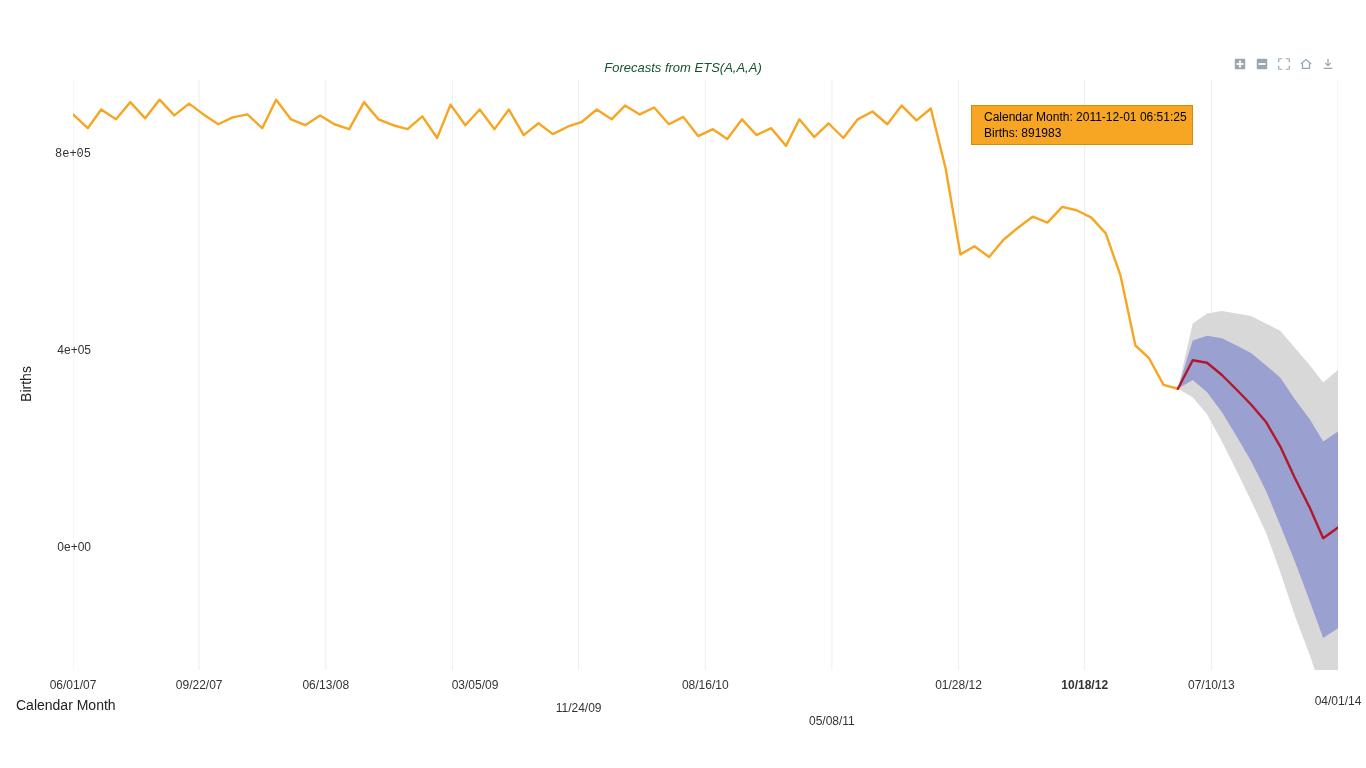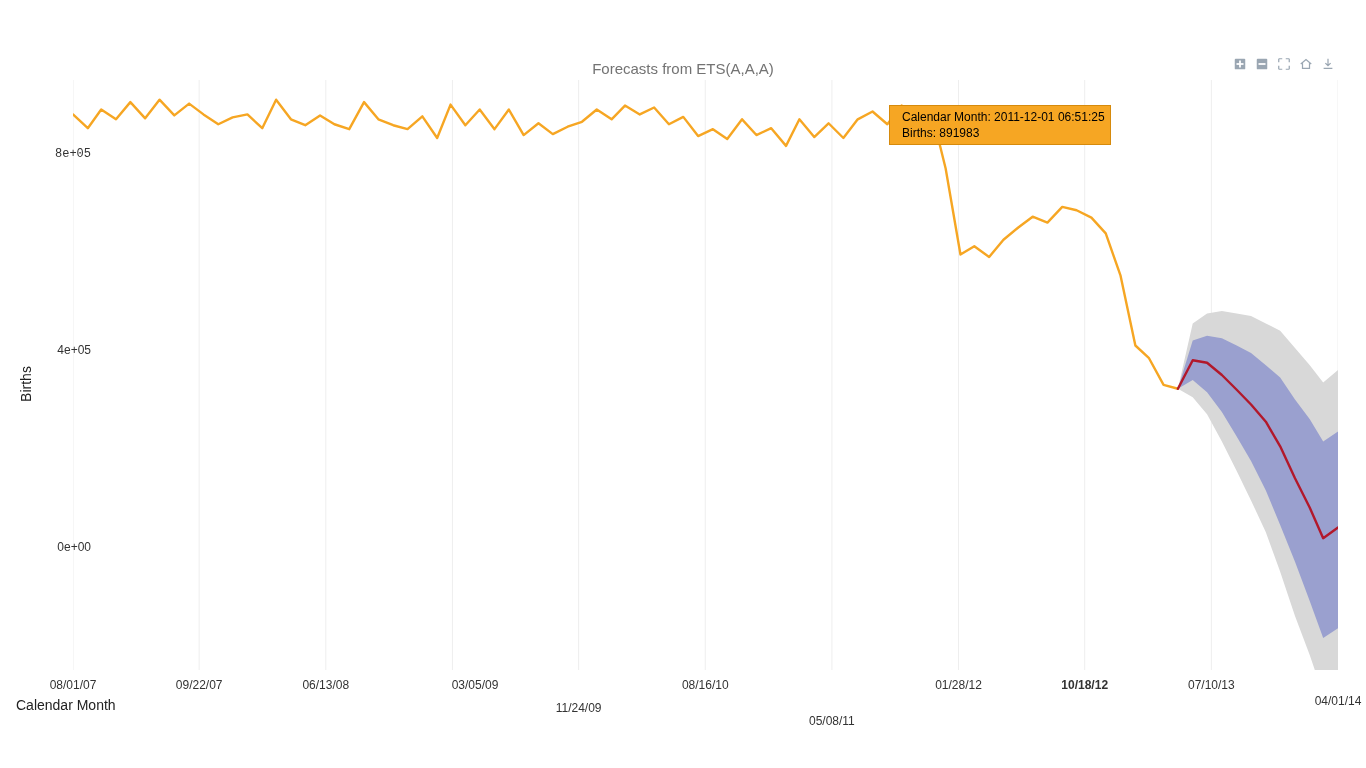--- a/index.html
+++ b/index.html
@@ -11,22 +11,23 @@
     background: #fff;
     color: #000;
     overflow: hidden;
   }
   .title {
     position: absolute;
     top: 60px;
     left: 0;
     width: 100%;
     text-align: center;
-    font-size: 15px;
-    color: #737373;
+    font-size: 13px;
+    color: #14532d;
+    font-style: italic;
   }
   .toolbar {
     position: absolute;
     top: 56px;
     right: 30px;
     display: flex;
     gap: 6px;
   }
   .toolbar .tool {
     width: 16px;
@@ -150,34 +151,34 @@
     </g>
   <g id="lineActual">
       <path d="M0 34.41666666666663 L14.814884775217227 48.18333333333328 L28.196071023800528 29.5 L43.01095579901776 39.33333333333337 L57.347941065357006 22.125 L72.16282584057423 38.35000000000002 L86.4998111069135 19.66666666666663 L101.3146958821307 35.39999999999998 L116.12958065734793 23.600000000000023 L130.4665659236872 34.41666666666663 L145.28145069890442 44.25 L159.61843596524366 37.366666666666674 L174.4333207404609 34.41666666666663 L189.2482055156781 48.18333333333328 L203.1072912731394 19.66666666666663 L217.92217604835662 39.33333333333337 L232.25916131469586 45.23333333333335 L247.0740460899131 35.39999999999998 L261.41103135625235 44.25 L276.2259161314696 49.16666666666674 L291.0408009066868 22.125 L305.37778617302604 39.33333333333337 L320.1926709482433 45.23333333333335 L334.52965621458253 49.16666666666674 L349.3445409897997 36.383333333333326 L364.15942576501703 58.01666666666665 L377.5406120136003 24.583333333333258 L392.3554967888175 45.23333333333335 L406.6924820551568 29.5 L421.507366830374 49.16666666666674 L435.84435209671324 29.5 L450.65923687193043 55.06666666666672 L465.47412164714774 43.26666666666665 L479.8111069134869 54.08333333333337 L494.62599168870423 46.70833333333337 L508.9629769550434 41.79166666666663 L523.7778617302607 29.5 L538.5927465054779 39.33333333333337 L551.9739327540611 25.56666666666672 L566.7888175292784 34.41666666666663 L581.1258027956177 27.533333333333303 L595.9406875708349 44.25 L610.2776728371741 36.875 L625.0925576123914 56.049999999999955 L639.9074423876086 49.16666666666674 L654.2444276539479 59 L669.0593124291651 39.33333333333337 L683.3962976955042 55.06666666666672 L698.2111824707216 48.18333333333328 L713.0260672459389 65.88333333333333 L726.407253494522 39.33333333333337 L741.2221382697394 57.0333333333333 L755.5591235360786 43.26666666666665 L770.3740083112958 58.01666666666665 L784.710993577635 39.33333333333337 L799.5258783528524 31.466666666666697 L814.3407631280695 44.25 L828.6777483944087 25.56666666666672 L843.492633169626 40.31666666666672 L857.8296184359652 28.525025000000028 L872.6445032111825 88.5 L887.4593879863997 174.54166666666663 L901.3184737438609 166.18333333333328 L916.1333585190782 177 L930.4703437854174 159.79166666666669 L945.2852285606347 147.5 L959.6222138269738 136.68333333333334 L974.4370986021912 142.58333333333337 L989.2519833774085 126.84999999999997 L1003.5889686437476 130.29166666666669 L1018.4038534189648 137.66666666666663 L1032.7408386853042 153.39999999999998 L1047.5557234605214 195.68333333333334 L1062.3706082357385 265.5 L1075.7517944843219 277.7916666666667 L1090.5666792595391 304.8333333333333 L1104.9036645258784 308.76666666666665" fill="none" stroke="#f6a623" stroke-width="2.4" stroke-linejoin="round" stroke-linecap="round"></path>
     </g>
   <g id="lineForecast">
       <path d="M1104.9036645258784 308.76666666666665 L1119.7185493010954 280.25 L1134.055534567435 282.7083333333333 L1148.870419342652 295 L1163.6853041178692 309.75 L1178.0222893842085 324.5 L1192.8371741594258 341.70833333333337 L1207.174159425765 366.2916666666667 L1221.9890442009823 398.25 L1236.8039289761994 427.75 L1250.1851152247827 458.23333333333335 L1265 447.41666666666663" fill="none" stroke="#b2182b" stroke-width="2.4" stroke-linejoin="round" stroke-linecap="round"></path>
     </g>
 </svg>
 
 <div id="xticks">
-    <div class="xtick" style="left: 73px; top: 678px;">08/01/07</div>
+    <div class="xtick" style="left: 73px; top: 678px;">06/01/07</div>
     <div class="xtick" style="left: 199.165px; top: 678px;">09/22/07</div>
     <div class="xtick" style="left: 325.809px; top: 678px;">06/13/08</div>
     <div class="xtick" style="left: 475px; top: 678px;">03/05/09</div>
     <div class="xtick" style="left: 578.618px; top: 701px;">11/24/09</div>
     <div class="xtick" style="left: 705.261px; top: 678px;">08/16/10</div>
     <div class="xtick" style="left: 831.904px; top: 714px;">05/08/11</div>
     <div class="xtick" style="left: 958.548px; top: 678px;">01/28/12</div>
     <div class="xtick" style="left: 1084.71px; top: 678px; font-weight: bold;">10/18/12</div>
     <div class="xtick" style="left: 1211.36px; top: 678px;">07/10/13</div>
     <div class="xtick" style="left: 1338px; top: 678px; margin-top: 16px;">04/01/14</div>
   </div>
 <div id="yticks">
     <div class="ytick" style="top: 547.083px;">0e+00</div>
     <div class="ytick" style="top: 350.417px;">4e+05</div>
     <div class="ytick" style="top: 153.75px; font-family: Liberation Mono, monospace;">8e+05</div>
   </div>
 
-<div class="tooltip" id="tt" style="left: 889px; top: 104.525px; padding-left: 12px;">
+<div class="tooltip" id="tt" style="left: 971px; top: 104.525px; padding-left: 12px;">
   <div>Calendar Month: 2011-12-01 06:51:25</div>
   <div>Births: 891983</div>
 </div>
 
 </body></html>

